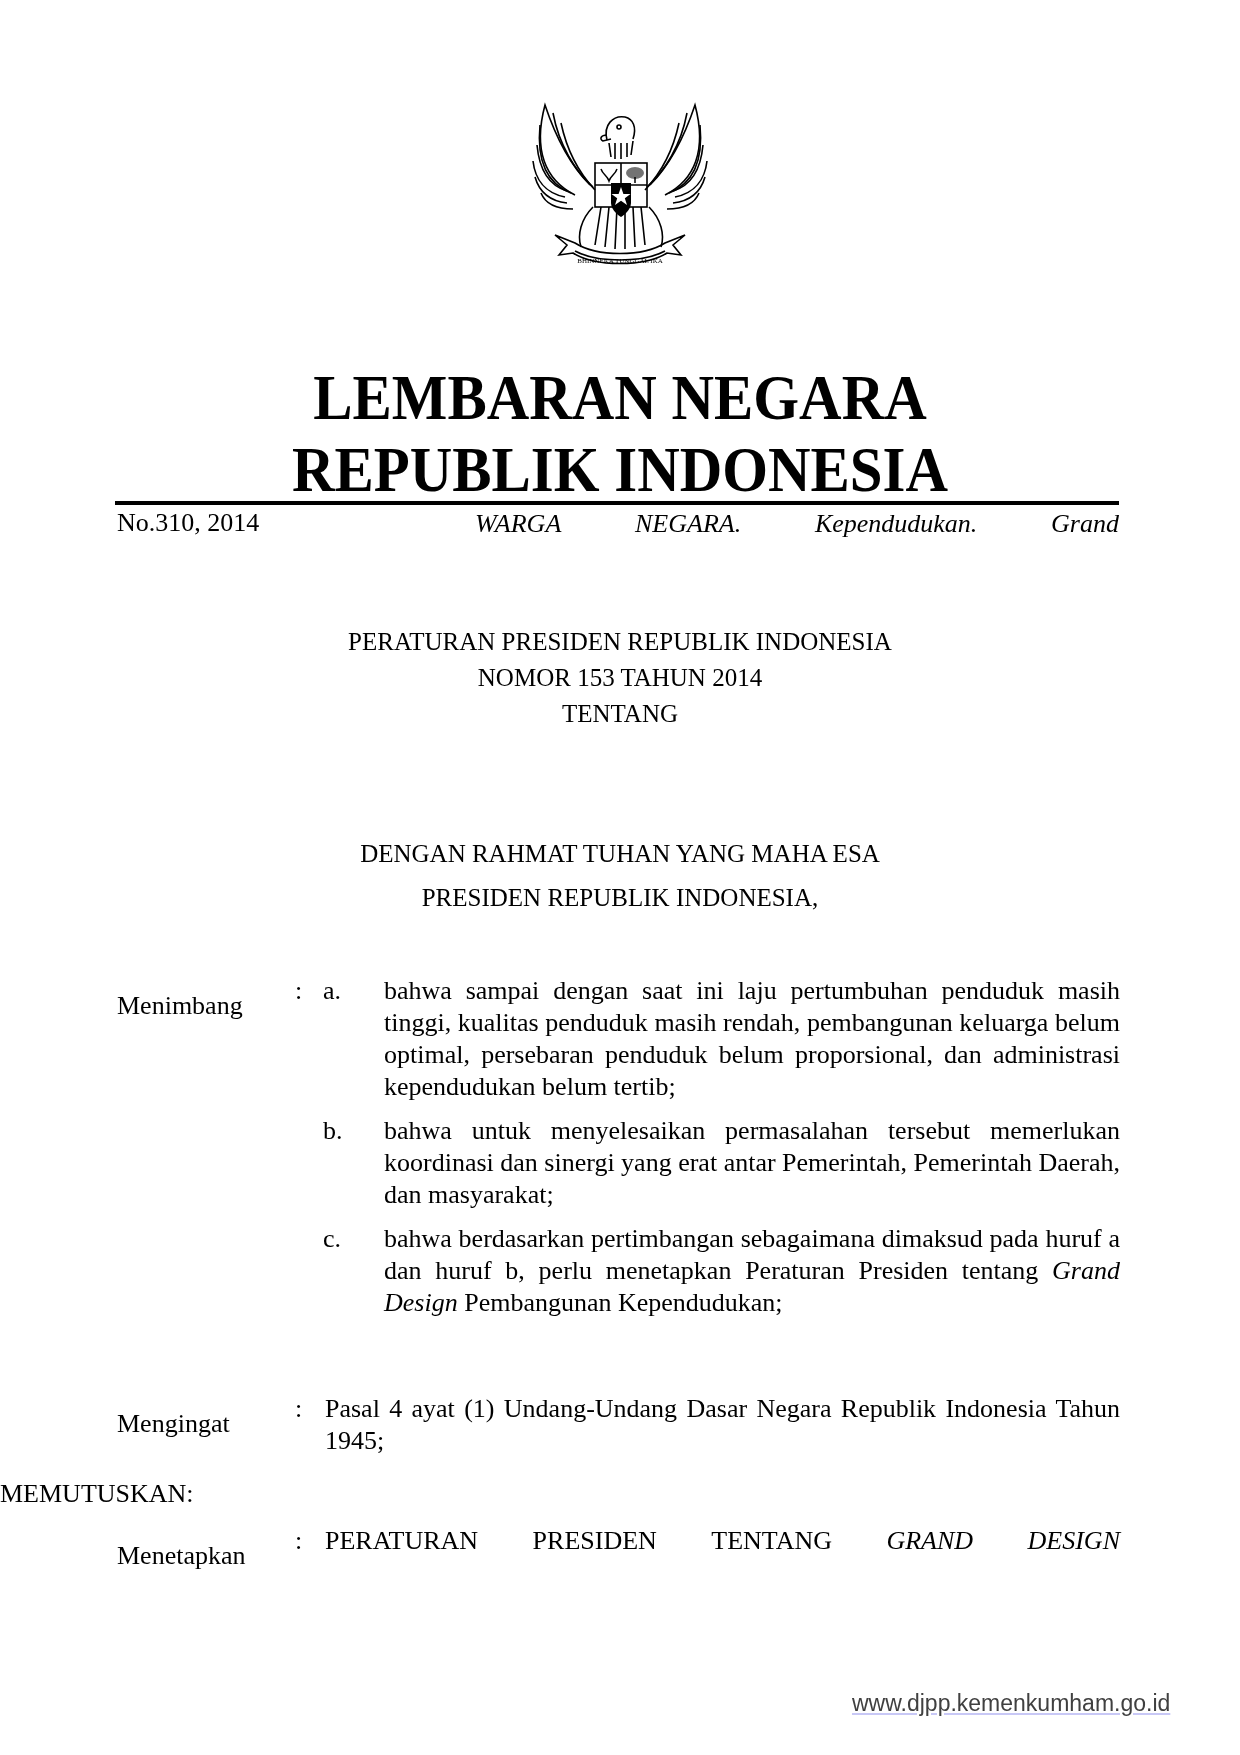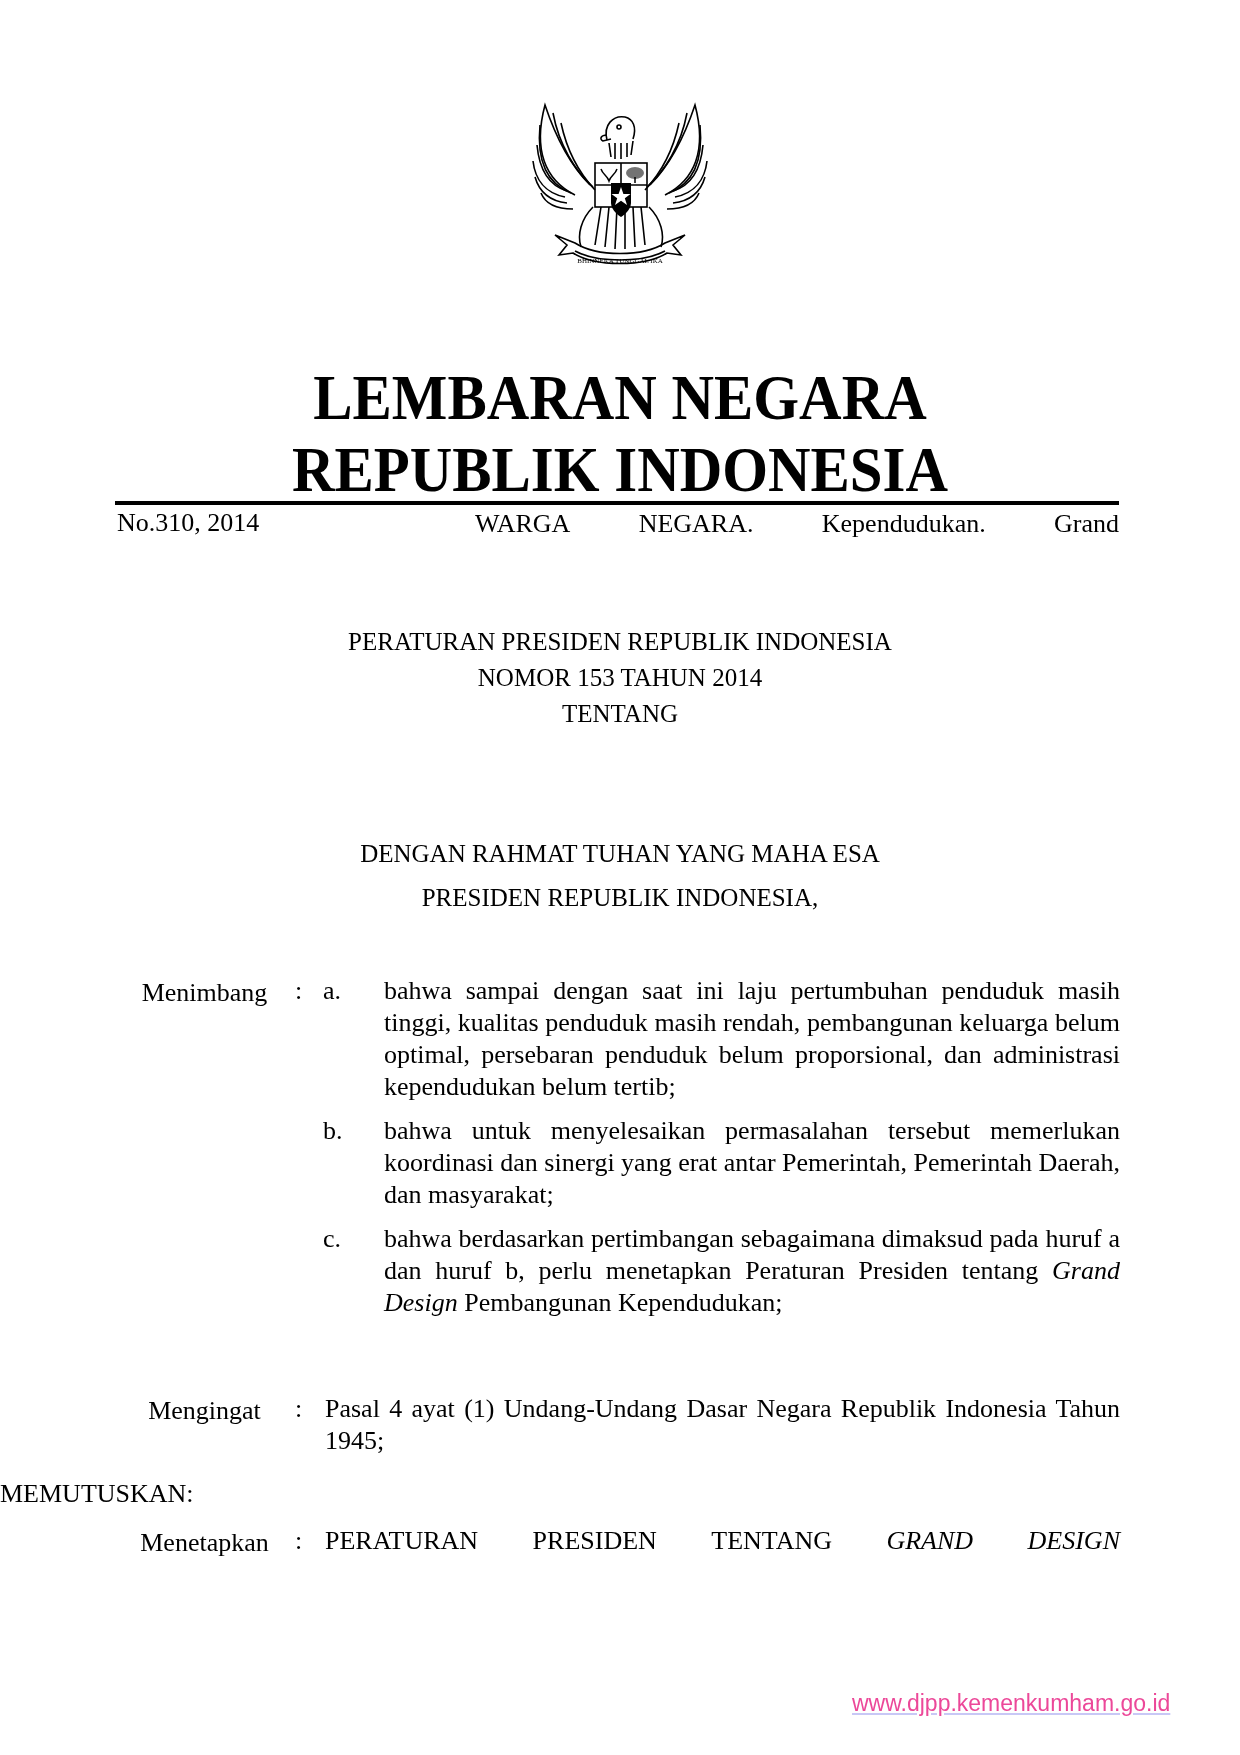--- a/index.html
+++ b/index.html
@@ -53,20 +53,21 @@
     }
     .issue-subject {
       position: absolute;
       left: 475px;
       top: 508px;
       width: 644px;
       font-size: 26px;
       line-height: 32px;
       text-align: justify;
       text-align-last: left;
+      font-style: italic;
     }
     .issue-subject .line1 {
       display: flex;
       justify-content: space-between;
     }
     .center-block {
       position: absolute;
       left: 0;
       width: 1240px;
       text-align: center;
@@ -79,23 +80,22 @@
     .clause {
       position: absolute;
       left: 117px;
       width: 1003px;
       font-size: 26px;
       line-height: 32px;
     }
     .clause .label {
       position: absolute;
       left: 0;
-      top: 2px;
+      top: 15px;
       width: 175px;
-      text-align: center;
     }
     .clause .colon {
       position: absolute;
       left: 178px;
       top: 0;
     }
     .item {
       position: relative;
       margin-left: 206px;
       padding-left: 61px;
@@ -132,21 +132,21 @@
       display: flex;
       justify-content: space-between;
       gap: 36px;
     }
     .watermark {
       position: absolute;
       left: 852px;
       top: 1690px;
       font-family: "Liberation Sans", "DejaVu Sans", sans-serif;
       font-size: 23px;
-      color: #ec4899;
+      color: #404040;
       text-decoration: underline;
       text-decoration-color: #c8c8f6;
     }
     i { font-style: italic; }
   </style>
 </head>
 <body>
 
 <div class="emblem">
   <svg width="210" height="200" viewBox="0 0 210 200" xmlns="http://www.w3.org/2000/svg">

